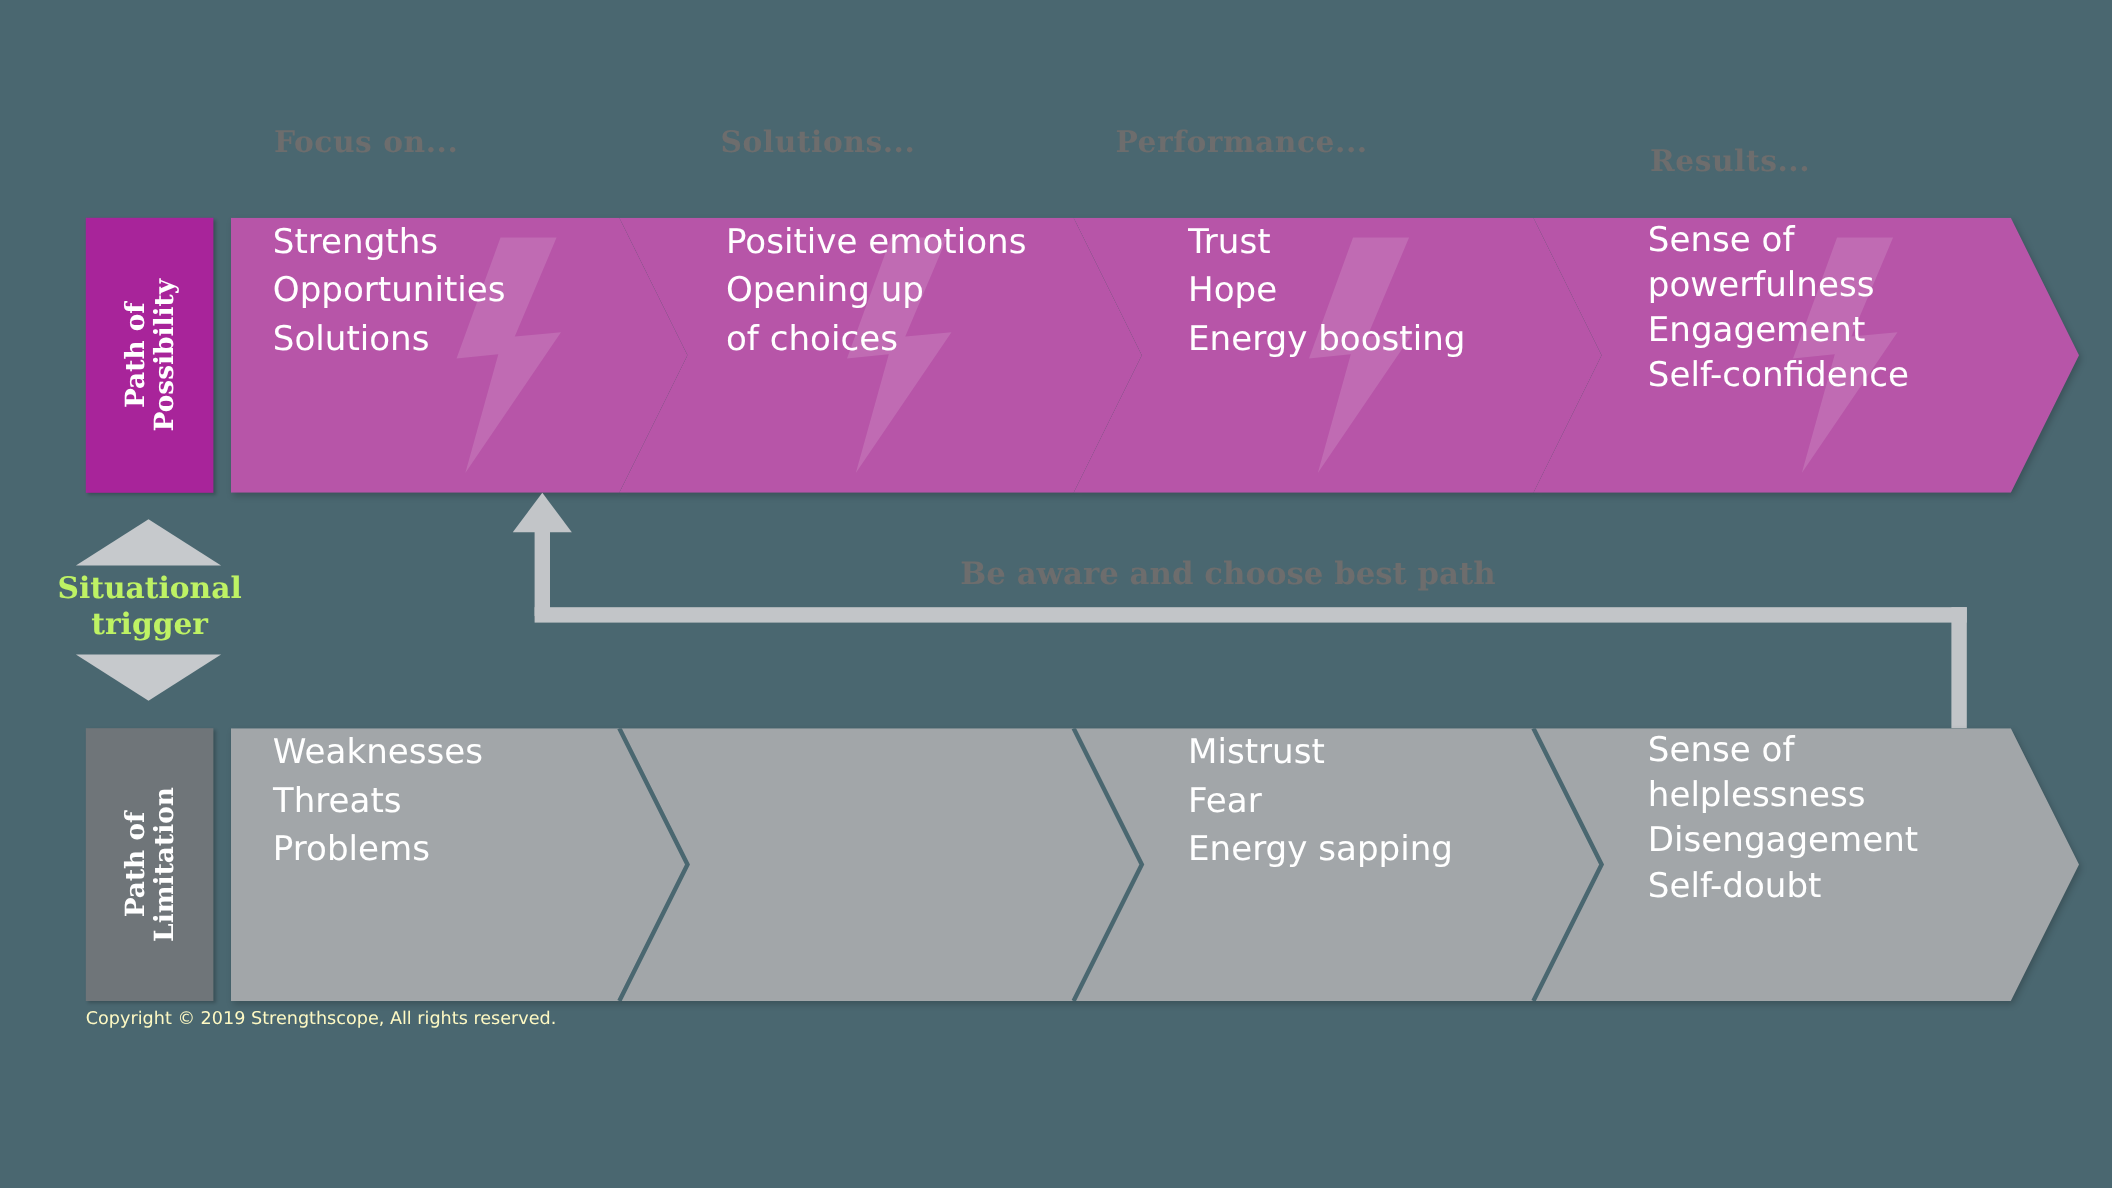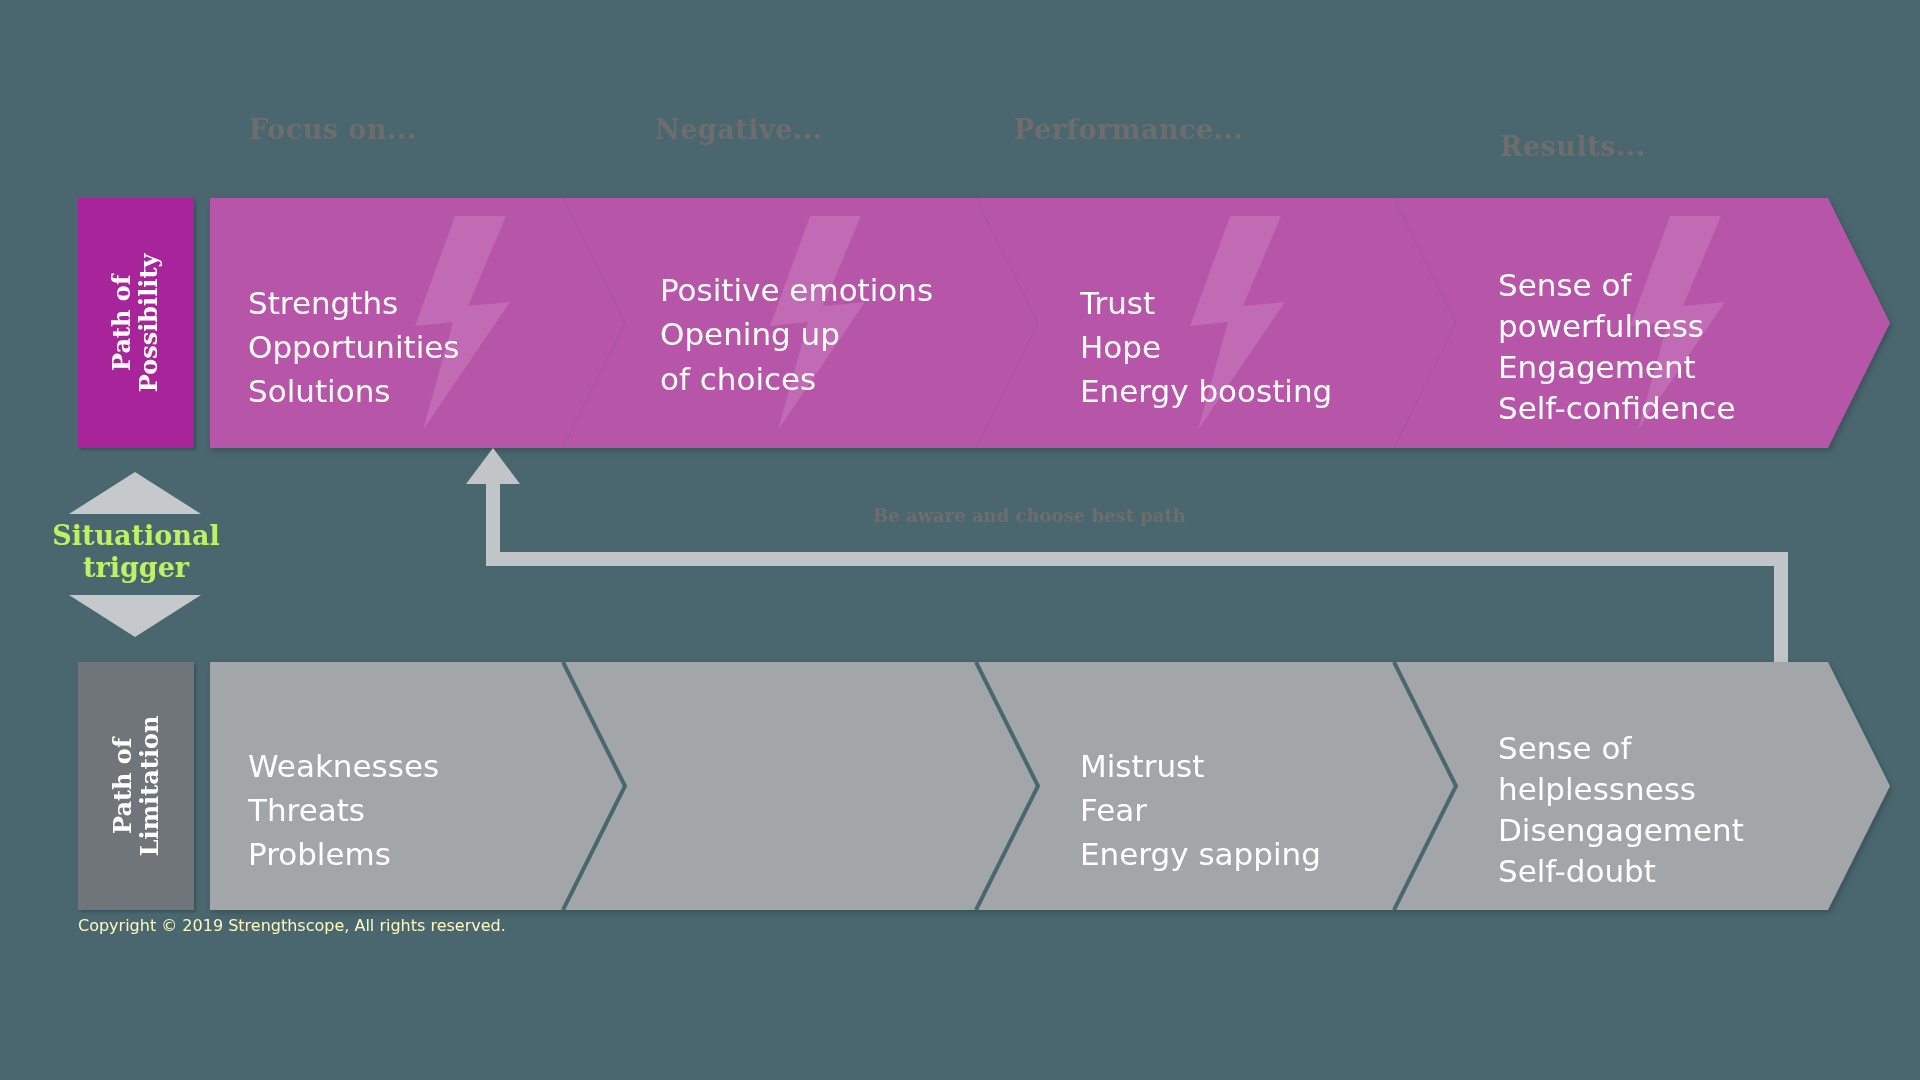--- a/index.html
+++ b/index.html
@@ -39,24 +39,22 @@
     font-size:24px;
     line-height:1.12;
   }
   .tab-poss{background:#a8249a;}
   .tab-lim{background:#6f7579;}
 
   
   .seg{
     position:absolute;
     display:flex;
-    align-items:center;
     box-sizing:border-box;
     overflow:hidden;
-    margin-top:24px;
   }
   .seg .txt{
     position:relative;
     z-index:3;
     color:#ffffff;
     font-size:31px;
     line-height:1.42;
     white-space:pre-line;
   }
 
@@ -89,41 +87,41 @@
     border-right:66px solid transparent;
     border-top:42px solid #c6c9cc;
   }
 
   
   .conn{position:absolute;background:#c2c5c8;}
   .conn-note{
     position:absolute;
     font-family:"DejaVu Serif", serif;
     font-weight:bold;
-    font-size:18px;
+    font-size:28px;
     color:#6d6d6d;
     white-space:nowrap;
   }
 
   
   .copyright{
     position:absolute;
     left:78px;top:916px;
     font-size:16px;
     color:#fef9c3;
     white-space:nowrap;
   }
 </style>
 </head>
 <body>
 
 <div class="stage">
 
   <div class="col-head" style="left:249px;top:114px;">Focus on...</div>
-  <div class="col-head" style="left:655px;top:114px;">Negative...</div>
+  <div class="col-head" style="left:655px;top:114px;">Solutions...</div>
   <div class="col-head" style="left:1014px;top:114px;">Performance...</div>
   <div class="col-head" style="left:1500px;top:114px;margin-top:17px;">Results...</div>
 
   <div class="side-tab tab-poss" style="left:78px;top:198px;width:116px;height:250px;">
     <div class="vtxt" style="white-space:pre-line;">Path of
 Possibility</div>
   </div>
 
   <div class="band shadowed" style="left:210px;top:198px;width:1680px;height:250px;">
     <svg width="1680" height="250" viewBox="0 0 1680 250">

